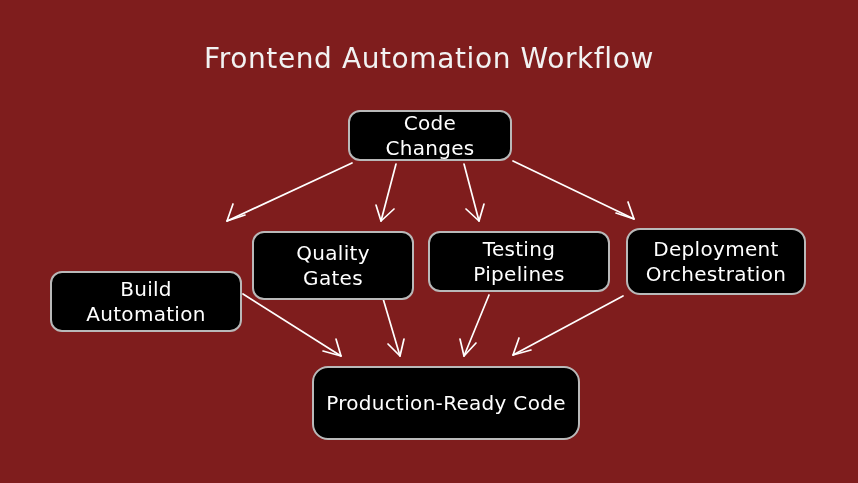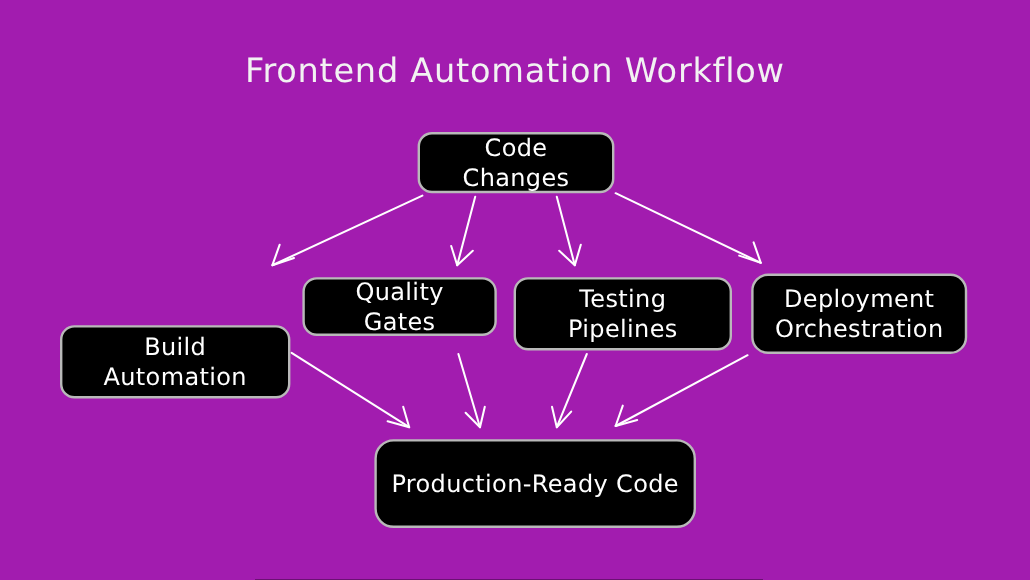--- a/index.html
+++ b/index.html
@@ -11,21 +11,21 @@
   body {
     width: 858px;
     height: 483px;
     overflow: hidden;
     font-family: "DejaVu Sans", sans-serif;
   }
   #diagram-canvas {
     position: relative;
     width: 858px;
     height: 483px;
-    background: #a21caf;
+    background: #7f1d1d;
   }
   #edge-layer {
     position: absolute;
     left: 0;
     top: 0;
     width: 858px;
     height: 483px;
     pointer-events: none;
   }
   .diagram-title {
@@ -57,21 +57,21 @@
     font-family: "DejaVu Sans", sans-serif;
     letter-spacing: 0.3px;
     padding: 2px 10px;
   }
   .node .node-label {
     display: block;
     white-space: pre-line;
   }
   .node-code-changes   { left: 348px; top: 110px; width: 164px; height: 51px; }
   .node-build          { left: 50px;  top: 231px; width: 192px; height: 61px; margin-top: 40px; }
-  .node-quality        { left: 252px; top: 231px; width: 162px; height: 49px; }
+  .node-quality        { left: 252px; top: 231px; width: 162px; height: 69px; }
   .node-testing        { left: 428px; top: 231px; width: 182px; height: 61px; }
   .node-deployment     { left: 626px; top: 228px; width: 180px; height: 67px; border-radius: 14px; }
   .node-production     { left: 312px; top: 366px; width: 268px; height: 74px; border-radius: 16px; }
 </style>
 </head>
 <body>
 
 <div id="diagram-canvas">
 
   <div class="diagram-title">Frontend Automation Workflow</div>

